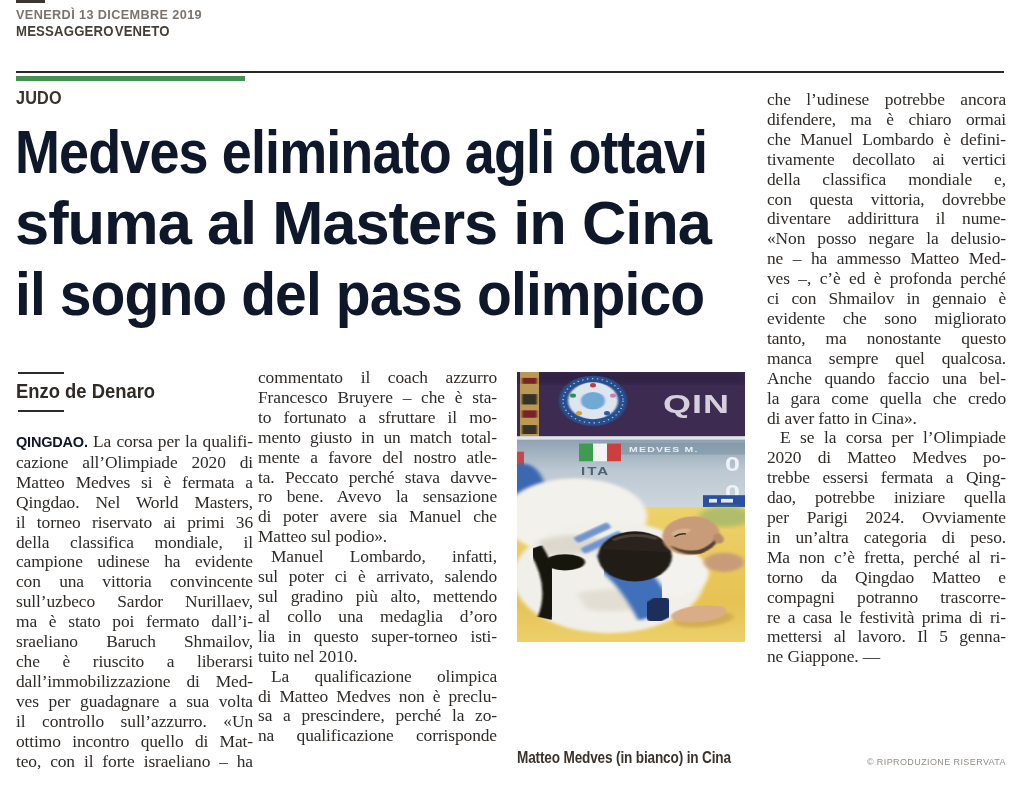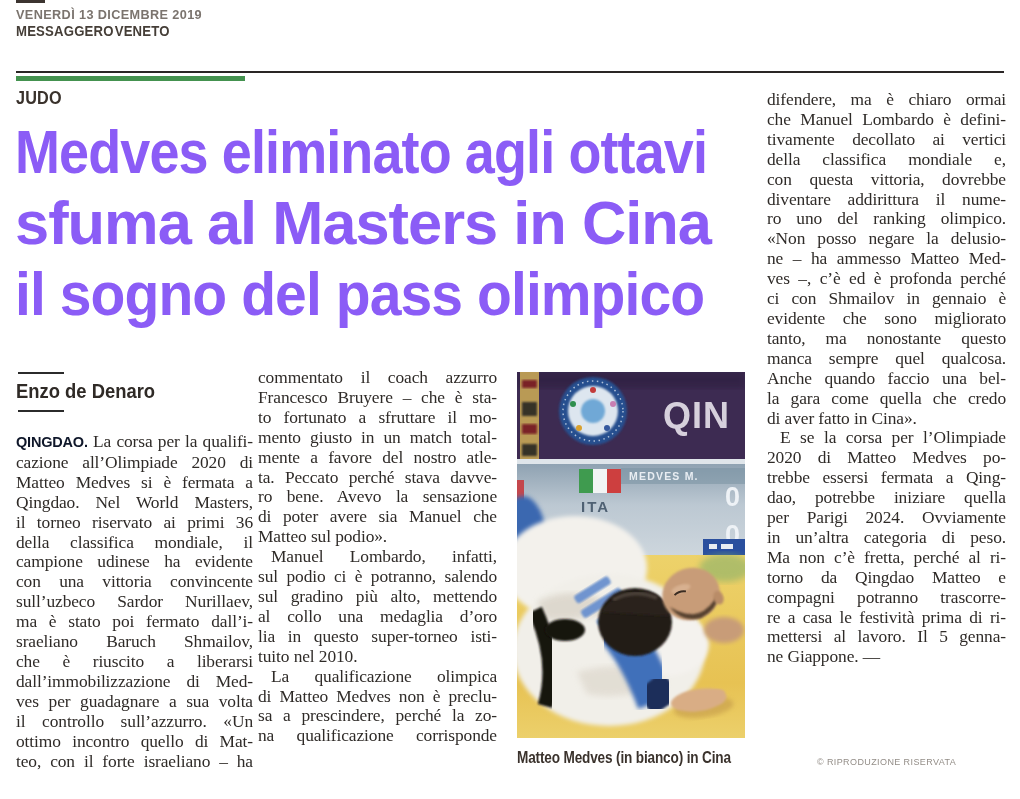--- a/index.html
+++ b/index.html
@@ -11,21 +11,21 @@
   .date{position:absolute;left:16px;top:7px;font-size:13.5px;font-weight:700;color:#7b746e;
         letter-spacing:.4px;transform:scaleX(.94);transform-origin:0 50%;}
   .paper{position:absolute;left:16px;top:23px;font-size:14px;font-weight:700;color:#453e37;
         letter-spacing:.2px;word-spacing:-3px;transform:scaleX(.94);transform-origin:0 50%;}
   .rule-top{position:absolute;left:16px;top:71px;width:988px;height:2px;background:#2a2625;}
   .green-bar{position:absolute;left:16px;top:76px;width:229px;height:5px;background:#44924f;}
 
   
   .kicker{position:absolute;left:16px;top:88px;font-size:18px;font-weight:700;color:#3a322c;
         letter-spacing:.2px;transform:scaleX(.9);transform-origin:0 50%;}
-  .headline{position:absolute;left:15px;top:116px;width:750px;color:#8b5cf6;}
+  .headline{position:absolute;left:15px;top:116px;width:750px;color:#0f172a;}
   .hl{height:71px;line-height:71px;font-size:62px;font-weight:700;letter-spacing:-1px;
         transform-origin:0 50%;white-space:nowrap;}
   .hl0{transform:scaleX(.87);}
   .hl1{transform:scaleX(.99);}
   .hl2{transform:scaleX(.92);}
 
   
   .byline-rule{position:absolute;height:2px;background:#2b2b2b;}
   .br1{left:18px;top:372px;width:46px;}
   .br2{left:18px;top:410px;width:46px;}
@@ -38,26 +38,26 @@
   .col1{left:16px;top:432px;width:237px;}
   .col2{left:258px;top:368px;width:239px;}
   .col4{left:767px;top:90px;width:239px;}
   .line{text-align:justify;text-align-last:justify;}
   .line.end{text-align-last:left;}
   .line.ind{text-indent:13px;}
   .lead{font-family:"Liberation Sans",sans-serif;font-weight:700;font-size:14.5px;
         letter-spacing:-.2px;color:#0f172a;}
 
   
-  .photo{position:absolute;left:517px;top:372px;width:228px;height:366px;overflow:hidden;}
+  .photo{position:absolute;left:517px;top:372px;width:228px;height:270px;overflow:hidden;}
   .photo svg{display:block;width:100%;height:100%;}
   .caption{position:absolute;left:517px;top:748px;font-size:17px;font-weight:700;color:#3a322c;
         letter-spacing:-.2px;transform:scaleX(.8);transform-origin:0 50%;white-space:nowrap;}
 
-  .credit{position:absolute;left:767px;top:757px;width:239px;text-align:center;font-size:9px;
+  .credit{position:absolute;left:767px;top:757px;width:239px;text-align:right;font-size:9px;
         color:#938d87;letter-spacing:.4px;}
 </style>
 </head>
 <body>
 
 <div id="page">
 
   <div class="fold-mark"></div>
   <div class="date">VENERDÌ 13 DICEMBRE 2019</div>
   <div class="paper">MESSAGGERO VENETO</div>
@@ -99,38 +99,38 @@
       <div class="line">commentato il coach azzurro</div>
       <div class="line">Francesco Bruyere – che è sta-</div>
       <div class="line">to fortunato a sfruttare il mo-</div>
       <div class="line">mento giusto in un match total-</div>
       <div class="line">mente a favore del nostro atle-</div>
       <div class="line">ta. Peccato perché stava davve-</div>
       <div class="line">ro bene. Avevo la sensazione</div>
       <div class="line">di poter avere sia Manuel che</div>
       <div class="line end">Matteo sul podio».</div>
       <div class="line ind">Manuel Lombardo, infatti,</div>
-      <div class="line">sul podio ci è potranno, salendo</div>
+      <div class="line">sul poter ci è arrivato, salendo</div>
       <div class="line">sul gradino più alto, mettendo</div>
       <div class="line">al collo una medaglia d’oro</div>
       <div class="line">lia in questo super-torneo isti-</div>
       <div class="line end">tuito nel 2010.</div>
       <div class="line ind">La qualificazione olimpica</div>
       <div class="line">di Matteo Medves non è preclu-</div>
       <div class="line">sa a prescindere, perché la zo-</div>
       <div class="line">na qualificazione corrisponde</div>
     </div>
   <div class="col col4">
+      <div class="line">che l’udinese potrebbe ancora</div>
       <div class="line">difendere, ma è chiaro ormai</div>
       <div class="line">che Manuel Lombardo è defini-</div>
       <div class="line">tivamente decollato ai vertici</div>
       <div class="line">della classifica mondiale e,</div>
       <div class="line">con questa vittoria, dovrebbe</div>
       <div class="line">diventare addirittura il nume-</div>
-      <div class="line">ro uno del ranking olimpico.</div>
       <div class="line">«Non posso negare la delusio-</div>
       <div class="line">ne – ha ammesso Matteo Med-</div>
       <div class="line">ves –, c’è ed è profonda perché</div>
       <div class="line">ci con Shmailov in gennaio è</div>
       <div class="line">evidente che sono migliorato</div>
       <div class="line">tanto, ma nonostante questo</div>
       <div class="line">manca sempre quel qualcosa.</div>
       <div class="line">Anche quando faccio una bel-</div>
       <div class="line">la gara come quella che credo</div>
       <div class="line end">di aver fatto in Cina».</div>

